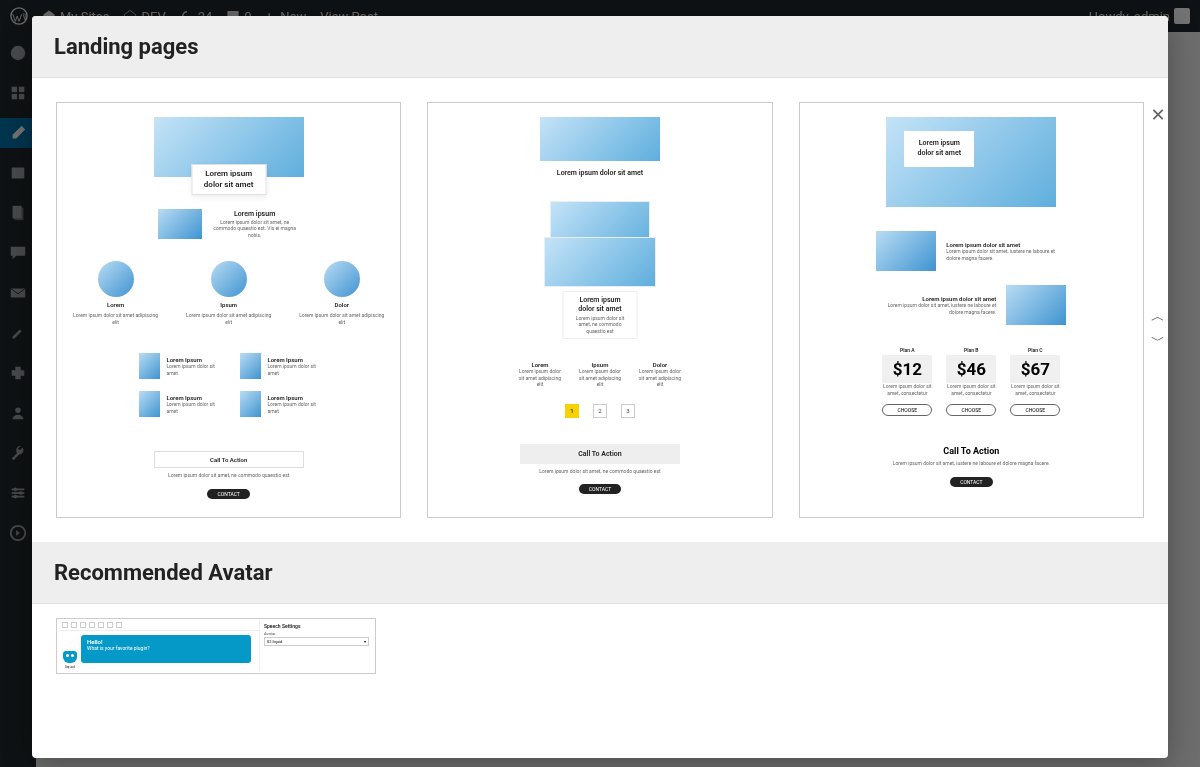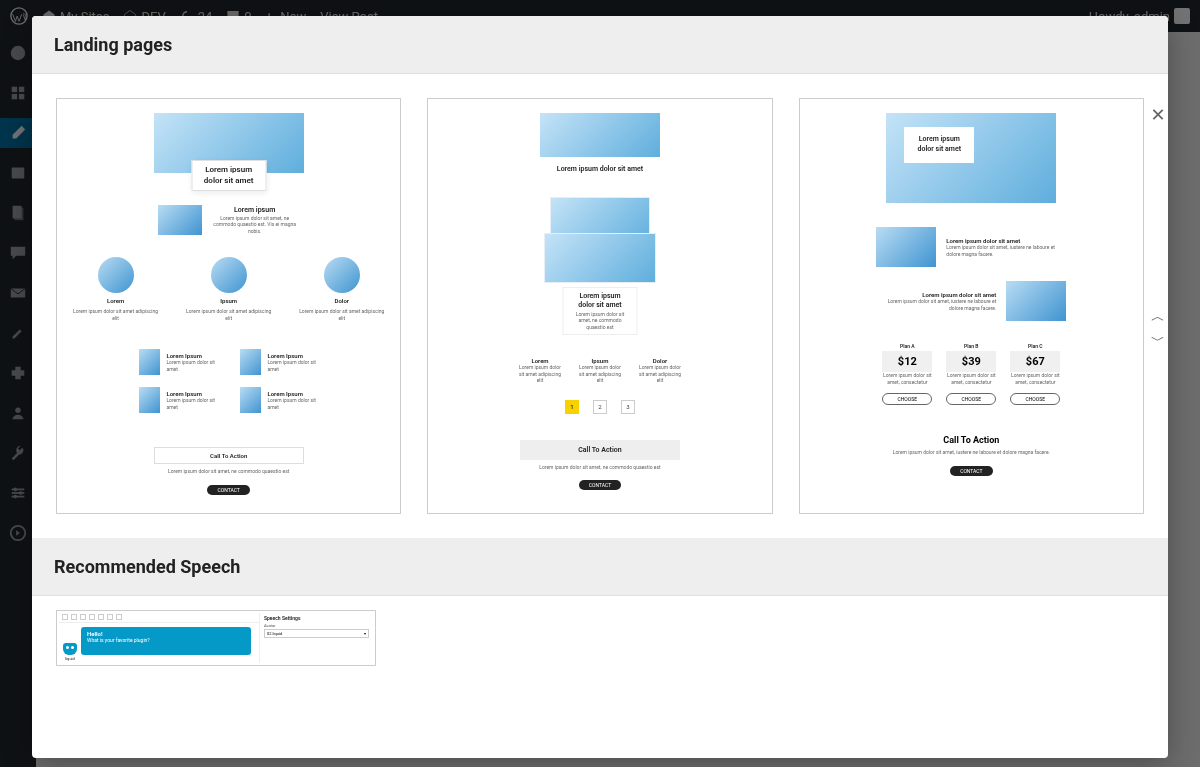--- a/index.html
+++ b/index.html
@@ -64,21 +64,21 @@
     display: flex; align-items: center; justify-content: center;
     cursor: pointer; font-size: 14px;
     z-index: 50;
   }
   .section-header {
     background: #eee;
     padding: 18px 22px;
     border-bottom: 1px solid #e0e0e0;
   }
   .section-header h2 {
-    font-size: 18px; font-weight: 700; color: #222;
+    font-size: 22px; font-weight: 700; color: #222;
   }
   .templates-row {
     display: flex; gap: 26px; padding: 24px;
   }
   .template-card {
     flex: 1; border: 1px solid #ccc; background: #fff;
     cursor: pointer; padding: 8px 12px 18px;
     display: flex; flex-direction: column; align-items: center;
   }
   .mini {
@@ -128,21 +128,21 @@
   .t3-hero .box { position:absolute; top:14px; left:18px; background:#fff; padding:8px 12px; font-size:7px; font-weight:600; color:#222; width:70px; text-align:center; line-height:1.4;}
   .t3-features { margin-top: 24px; display:flex; flex-direction:column; gap:14px; width: 190px; }
   .t3-features .frow { display:flex; gap:10px; align-items:center; }
   .t3-features .frow.rev { flex-direction: row-reverse; }
   .t3-features .img { width:60px; height:40px; background: linear-gradient(135deg,#b9dcf3,#3f94d1); }
   .t3-features .txt { flex:1; text-align:left; }
   .t3-features .txt .h { font-size:6px; font-weight:600; color:#222; }
   .t3-plans { display:flex; gap:14px; margin-top: 22px; }
   .t3-plans .plan { width:50px; text-align:center; }
   .t3-plans .plan .pname { font-size:5px; color:#222; font-weight:600;}
-  .t3-plans .plan .price { font-size:11px; font-weight:700; color:#000; background:#f0f0f0; padding:4px 0; margin-top:2px;}
+  .t3-plans .plan .price { font-size:17px; font-weight:700; color:#000; background:#f0f0f0; padding:4px 0; margin-top:2px;}
   .t3-plans .plan .choose { margin-top:8px; border:1px solid #666; border-radius:10px; font-size:5px; padding:2px 0;}
   .t3-cta { margin-top: 30px; width: 170px; text-align:center; }
   .t3-cta .h { font-size:9px; font-weight:700; color:#000; }
 
   
   .plugins-row { padding: 14px 24px 0; }
   .plugin-card {
     width: 320px; height: 56px; border: 1px solid #ccc; background:#fff;
     display:flex; padding:2px;
   }
@@ -422,42 +422,42 @@
         </div>
         <div class="t3-plans">
           <div class="plan">
               <div class="pname">Plan A</div>
               <div class="price">$12</div>
               <div class="mini">Lorem ipsum dolor sit amet, consectetur</div>
               <div class="choose">CHOOSE</div>
             </div>
           <div class="plan">
               <div class="pname">Plan B</div>
-              <div class="price">$39</div>
+              <div class="price">$46</div>
               <div class="mini">Lorem ipsum dolor sit amet, consectetur</div>
               <div class="choose">CHOOSE</div>
             </div>
           <div class="plan">
               <div class="pname">Plan C</div>
               <div class="price">$67</div>
               <div class="mini">Lorem ipsum dolor sit amet, consectetur</div>
               <div class="choose">CHOOSE</div>
             </div>
         </div>
         <div class="t3-cta">
           <div class="h">Call To Action</div>
           <div class="mini" style="margin-top:4px">Lorem ipsum dolor sit amet, iustere ne laboure et dolore magna facere.</div>
         </div>
         <div class="contact-pill">CONTACT</div>
       </div>
 
     </div>
 
     <div class="section-header">
-      <h2>Recommended Speech</h2>
+      <h2>Recommended Avatar</h2>
     </div>
     <div class="plugins-row">
       <div class="plugin-card">
         <div class="plugin-left">
           <div class="plugin-toolbar">
               <div class="t"></div>
               <div class="t"></div>
               <div class="t"></div>
               <div class="t"></div>
               <div class="t"></div>

